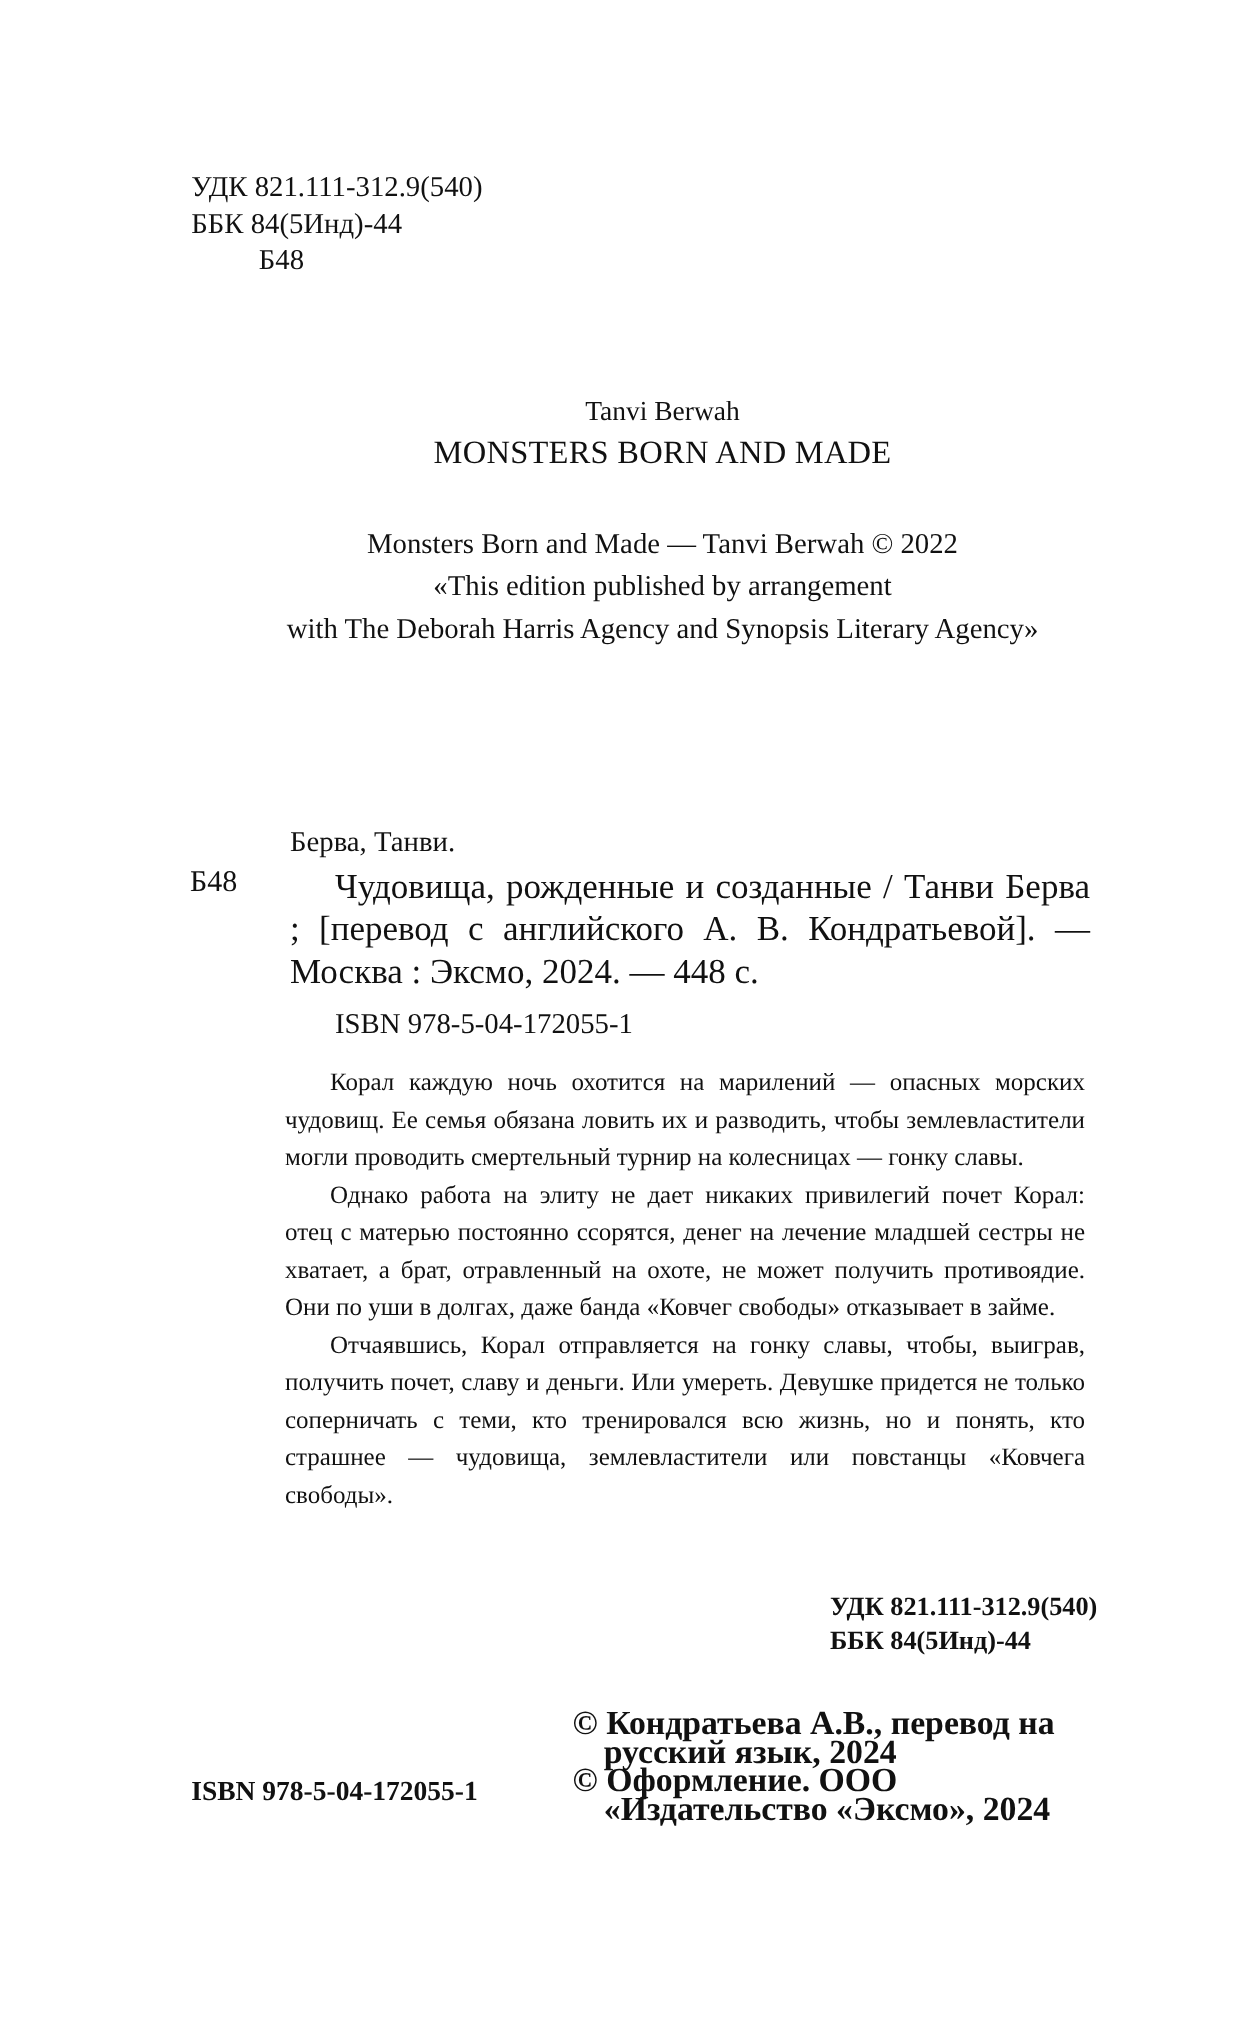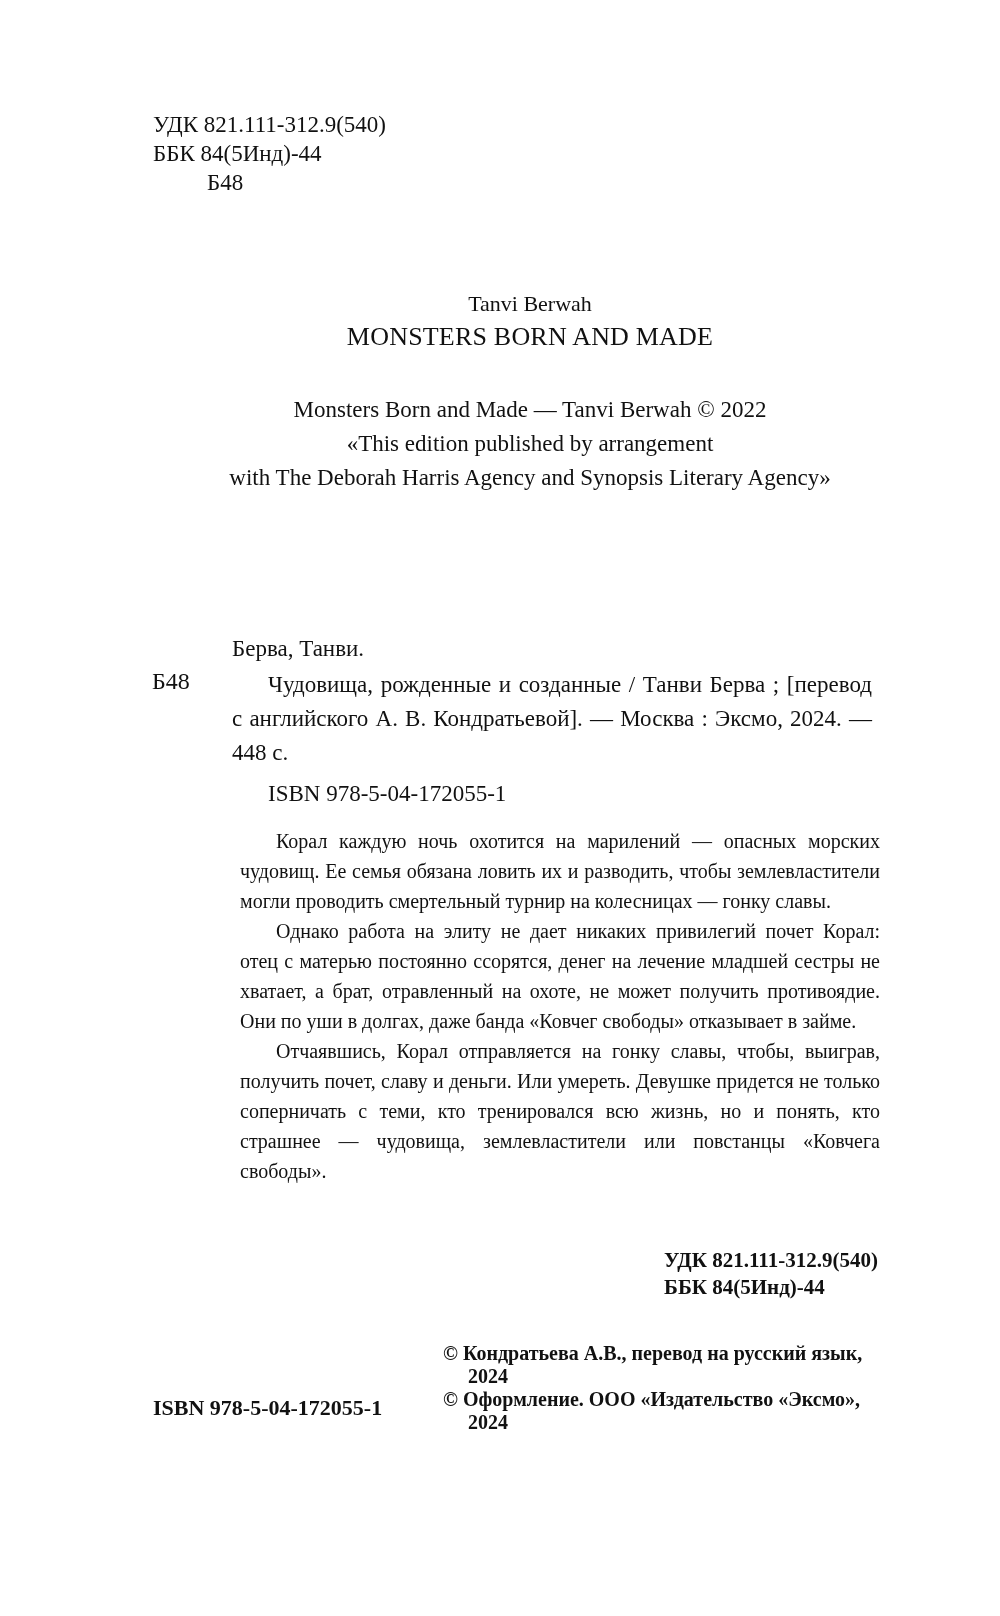--- a/index.html
+++ b/index.html
@@ -1,37 +1,37 @@
 <!DOCTYPE html>
 <html><head>
   <meta charset="utf-8">
   <style>
     html, body { margin: 0; padding: 0; background: #ffffff; }
     body {
       width: 1000px; height: 1616px; position: relative; overflow: hidden;
       color: #111111;
       font-family: "Liberation Serif", "DejaVu Serif", serif;
     }
-    .abs { position: absolute; }
+    .abs { position: absolute; margin-top: 25px; }
     .udk-top { left: 153px; top: 110px; font-size: 23px; line-height: 29px; }
     .udk-top .indent { padding-left: 54px; }
     .center-block { left: 0; width: 1060px; text-align: center; }
     .orig-author { top: 291px; font-size: 22px; }
     .orig-title { top: 322px; font-size: 26px; letter-spacing: 0.2px; }
     .rights { top: 393px; font-size: 23px; line-height: 34px; }
     .b48 { left: 152px; top: 668px; font-size: 24px; }
-    .bib { left: 232px; width: 640px; font-size: 23px; line-height: 34px; }
+    .bib { left: 232px; width: 640px; font-size: 28px; line-height: 34px; }
     .bib-author { top: 632px; font-weight: normal; font-size: 23px; }
     .bib-desc { top: 668px; text-align: justify; text-indent: 36px; }
     .bib-isbn { left: 268px; top: 781px; font-size: 23px; }
-    .annotation { left: 240px; top: 826px; width: 640px; font-size: 20px; line-height: 30px; text-align: justify; }
+    .annotation { left: 228px; top: 826px; width: 640px; font-size: 20px; line-height: 30px; text-align: justify; }
     .annotation p { margin: 0 0 0 0; text-indent: 36px; }
     .udk-bottom { left: 664px; top: 1247px; font-size: 21px; font-weight: bold; line-height: 27px; }
     .isbn-bottom { left: 153px; top: 1395px; font-size: 22px; font-weight: bold; }
-    .copyrights { left: 443px; top: 1342px; width: 420px; font-size: 20px; font-weight: bold; line-height: 23px; }
+    .copyrights { left: 458px; top: 1342px; width: 420px; font-size: 27px; font-weight: bold; line-height: 23px; }
     .copyrights .c-item { padding-left: 25px; text-indent: -25px; }
   </style>
 </head>
 <body>
 
 <div class="abs udk-top">
   <div>УДК 821.111-312.9(540)</div>
   <div>ББК 84(5Инд)-44</div>
   <div class="indent">Б48</div>
 </div>

